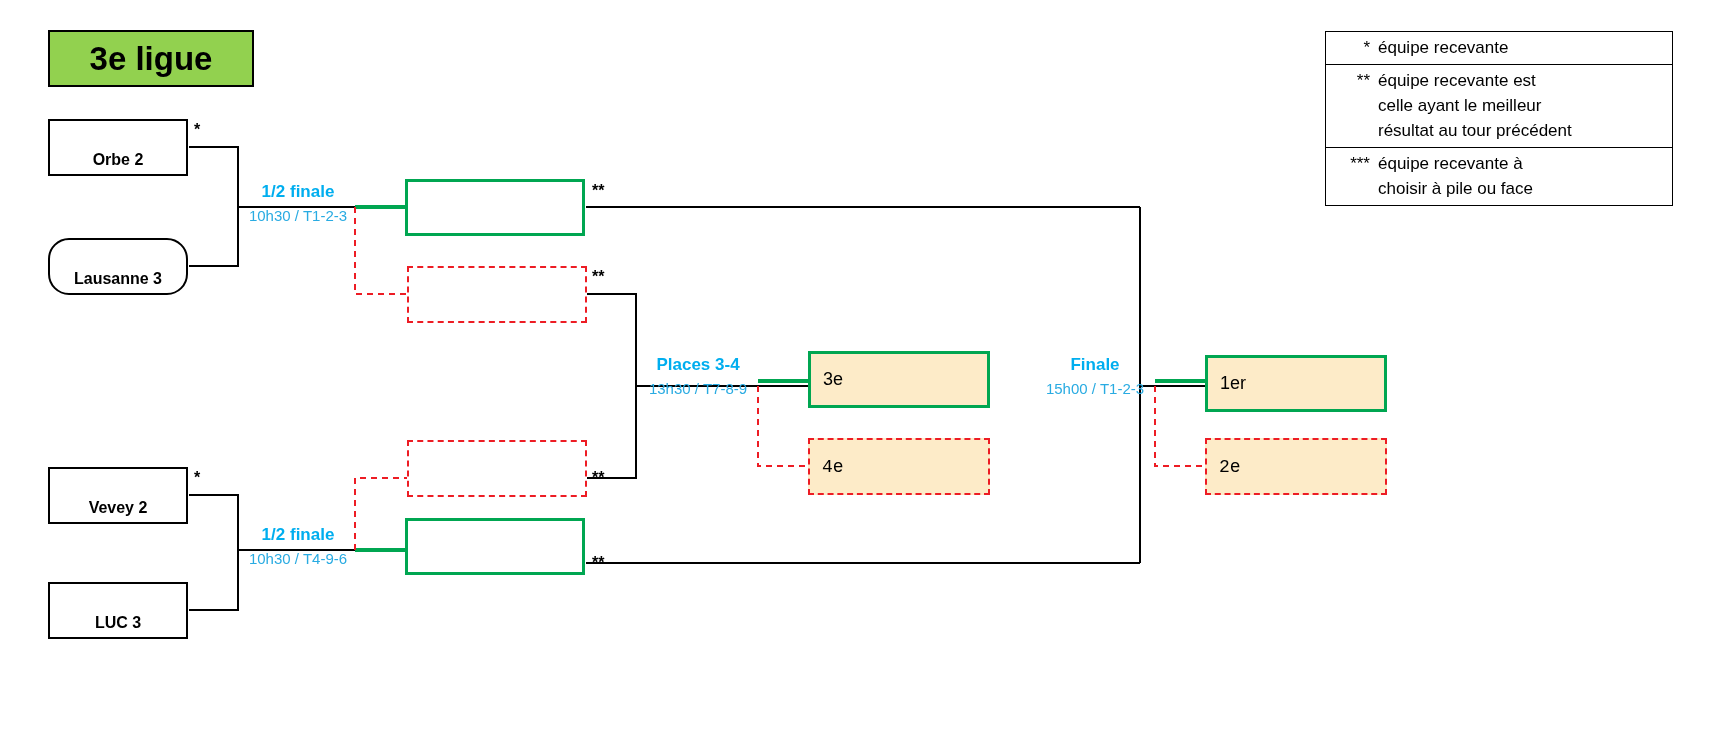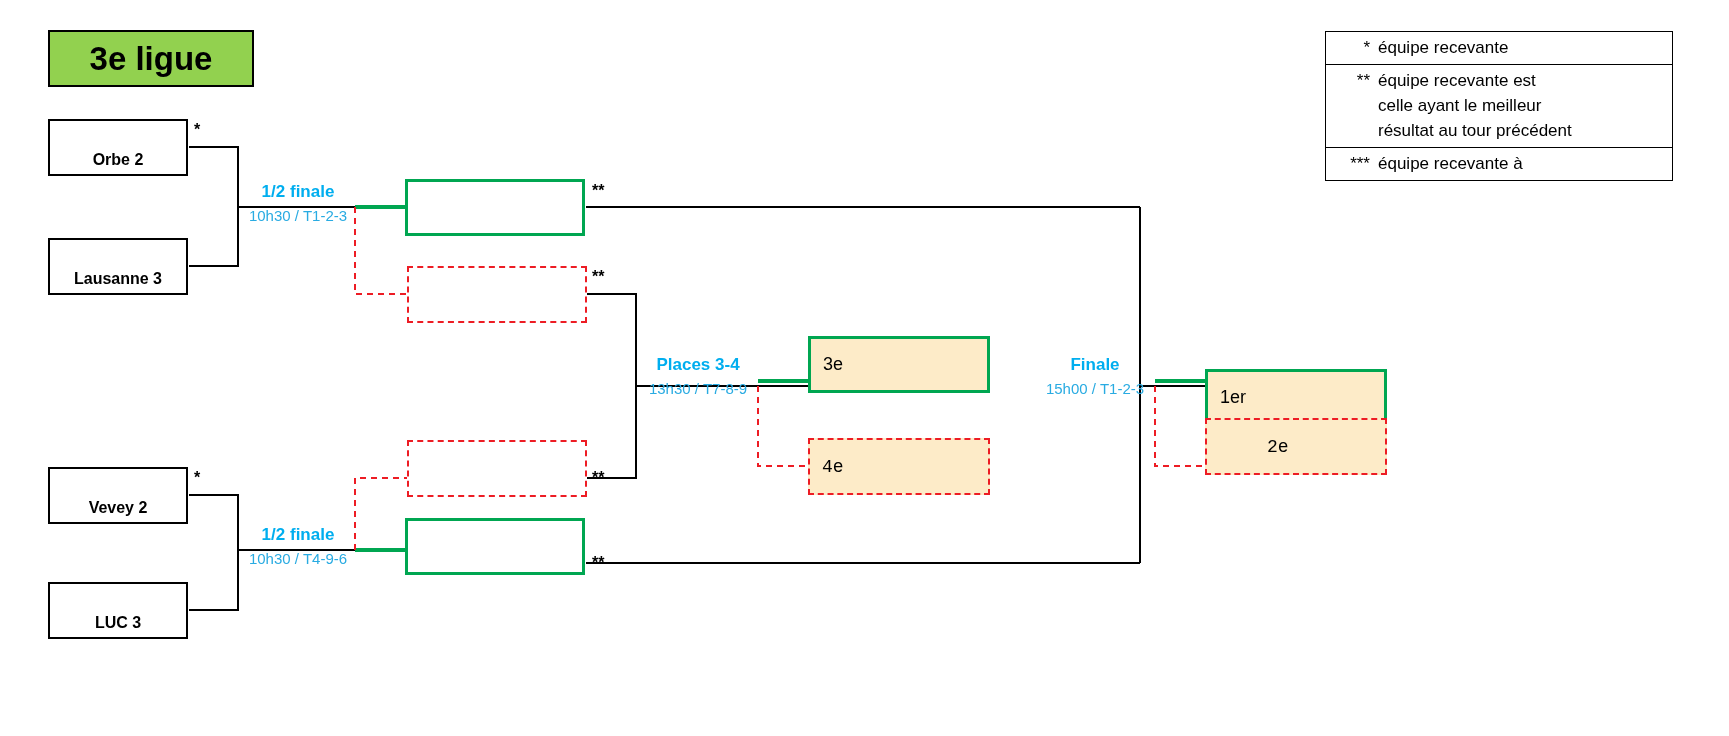--- a/index.html
+++ b/index.html
@@ -199,21 +199,21 @@
 
   <div class="title-box">
     <span>3e ligue</span>
   </div>
 
   <div class="team-box" style="left:48px; top:119px;">
     <span>Orbe 2</span>
   </div>
   <div class="ast" style="left:194px; top:122px;">*</div>
 
-  <div class="team-box" style="left:48px; top:238px;">
+  <div class="team-box" style="left:48px; top:238px;border-radius:21px;">
     <span>Lausanne 3</span>
   </div>
 
   <div class="team-box" style="left:48px; top:467px;">
     <span>Vevey 2</span>
   </div>
   <div class="ast" style="left:194px; top:470px;">*</div>
 
   <div class="team-box" style="left:48px; top:582px;">
     <span>LUC 3</span>
@@ -244,33 +244,33 @@
 
   <div class="slot-box slot-red" style="left:407px; top:266px;"></div>
   <div class="ast" style="left:592px; top:269px;">**</div>
 
   <div class="slot-box slot-red" style="left:407px; top:440px;"></div>
   <div class="ast" style="left:592px; top:470px;">**</div>
 
   <div class="slot-box slot-green" style="left:405px; top:518px;"></div>
   <div class="ast" style="left:592px; top:555px;">**</div>
 
-  <div class="result-box result-green" style="left:808px; top:336px;">
+  <div class="result-box result-green" style="left:808px; top:351px;">
     <span>3e</span>
   </div>
 
   <div class="result-box result-red" style="left:808px; top:438px;">
     <span>4e</span>
   </div>
 
-  <div class="result-box result-green" style="left:1205px; top:369px;">
+  <div class="result-box result-green" style="left:1205px; top:355px;">
     <span>1er</span>
   </div>
 
-  <div class="result-box result-red" style="left:1205px; top:418px;padding-left:48px;">
+  <div class="result-box result-red" style="left:1205px; top:438px;">
     <span>2e</span>
   </div>
 
   <div class="legend">
 
     <div class="legend-row">
       <div class="legend-mark">*</div>
       <div class="legend-text">
         <div>équipe recevante</div>
       </div>
@@ -282,18 +282,19 @@
         <div>équipe recevante est</div>
         <div>celle ayant le meilleur</div>
         <div>résultat au tour précédent</div>
       </div>
     </div>
 
     <div class="legend-row">
       <div class="legend-mark">***</div>
       <div class="legend-text">
         <div>équipe recevante à</div>
+        <div>choisir à pile ou face</div>
       </div>
     </div>
 
   </div>
 
 </div>
 
 </body></html>

